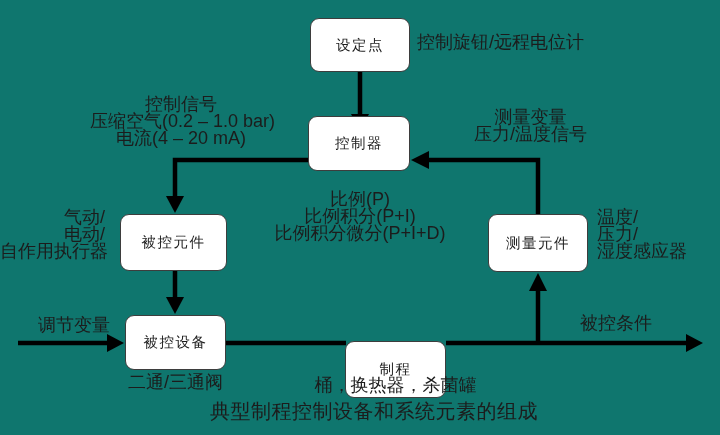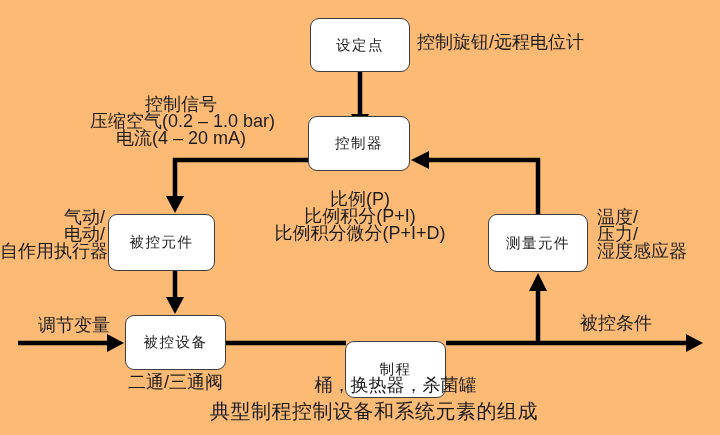--- a/index.html
+++ b/index.html
@@ -5,21 +5,21 @@
   html, body {
     margin: 0;
     padding: 0;
     background: #ffffff;
     font-family: "Liberation Sans", sans-serif;
   }
   #canvas {
     position: relative;
     width: 720px;
     height: 435px;
-    background: #fdba74;
+    background: #0f766e;
     overflow: hidden;
     color: #1c1c1c;
     text-decoration: underline;
   }
   #connectors {
     position: absolute;
     left: 0;
     top: 0;
     z-index: 1;
   }
@@ -105,36 +105,40 @@
     <g>
       <line x1="538" y1="343" x2="538" y2="289"></line>
       <polygon points="538,273 529,291 547,291"></polygon>
     </g>
   </svg>
 
   <div class="node" style="left:310px; top:18px; width:100px; height:54px;">设定点</div>
 
   <div class="node" style="left:308px; top:116px; width:102px; height:55px;">控制器</div>
 
-  <div class="node" style="left:108px; top:214px; width:107px; height:57px;">被控元件</div>
+  <div class="node" style="left:120px; top:214px; width:107px; height:57px;">被控元件</div>
 
   <div class="node" style="left:488px; top:214px; width:100px; height:58px;">测量元件</div>
 
   <div class="node" style="left:125px; top:315px; width:101px; height:55px;">被控设备</div>
 
   <div class="node" style="left:345px; top:315px; width:101px; height:57px;margin-top:26px;">制程</div>
 
   <div class="lbl" style="left:417px; top:34px;">控制旋钮/远程电位计</div>
 
   <div class="lbl center" style="left:90px; top:96px; width:182px;">
     <div>控制信号</div>
     <div>压缩空气(0.2 – 1.0 bar)</div>
     <div>电流(4 – 20 mA)</div>
   </div>
 
+  <div class="lbl center" style="left:453px; top:109px; width:155px;">
+    <div>测量变量</div>
+    <div>压力/温度信号</div>
+  </div>
 
   <div class="lbl center" style="left:265px; top:191px; width:190px;">
     <div>比例(P)</div>
     <div>比例积分(P+I)</div>
     <div>比例积分微分(P+I+D)</div>
   </div>
 
   <div class="lbl right" style="left:0; top:209px; width:105px;">
     <div>气动/</div>
     <div>电动/</div>

